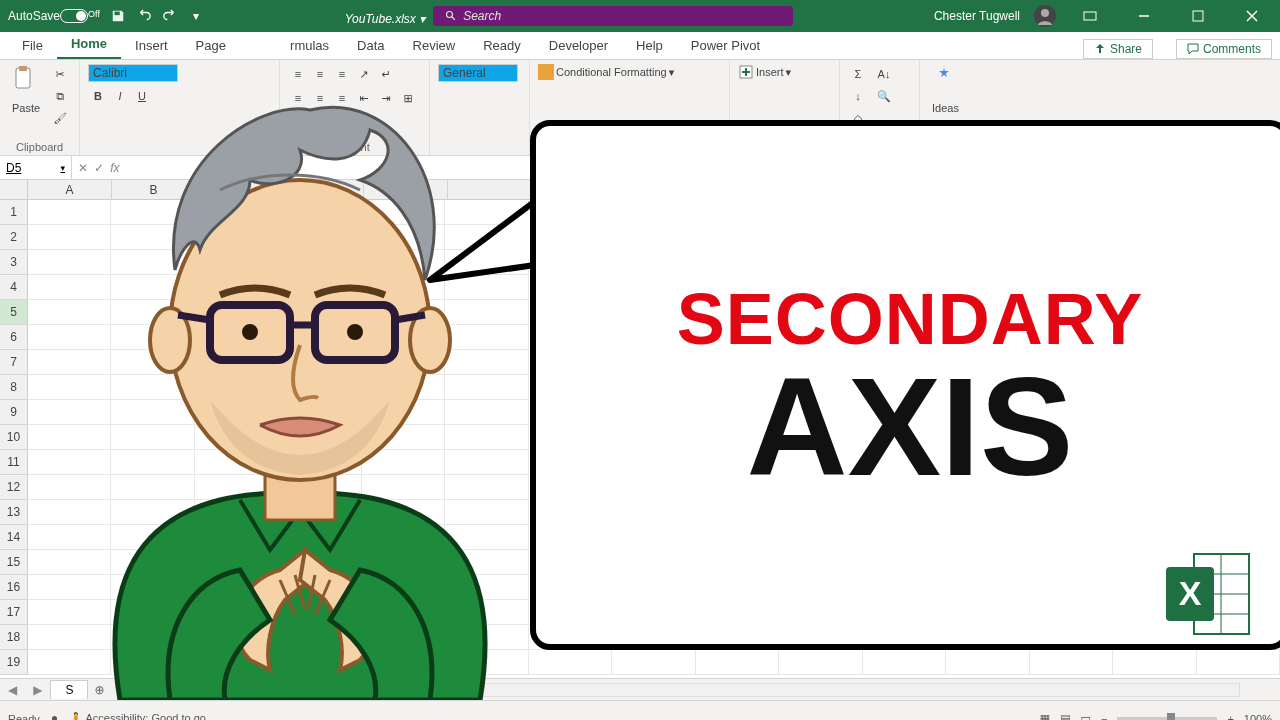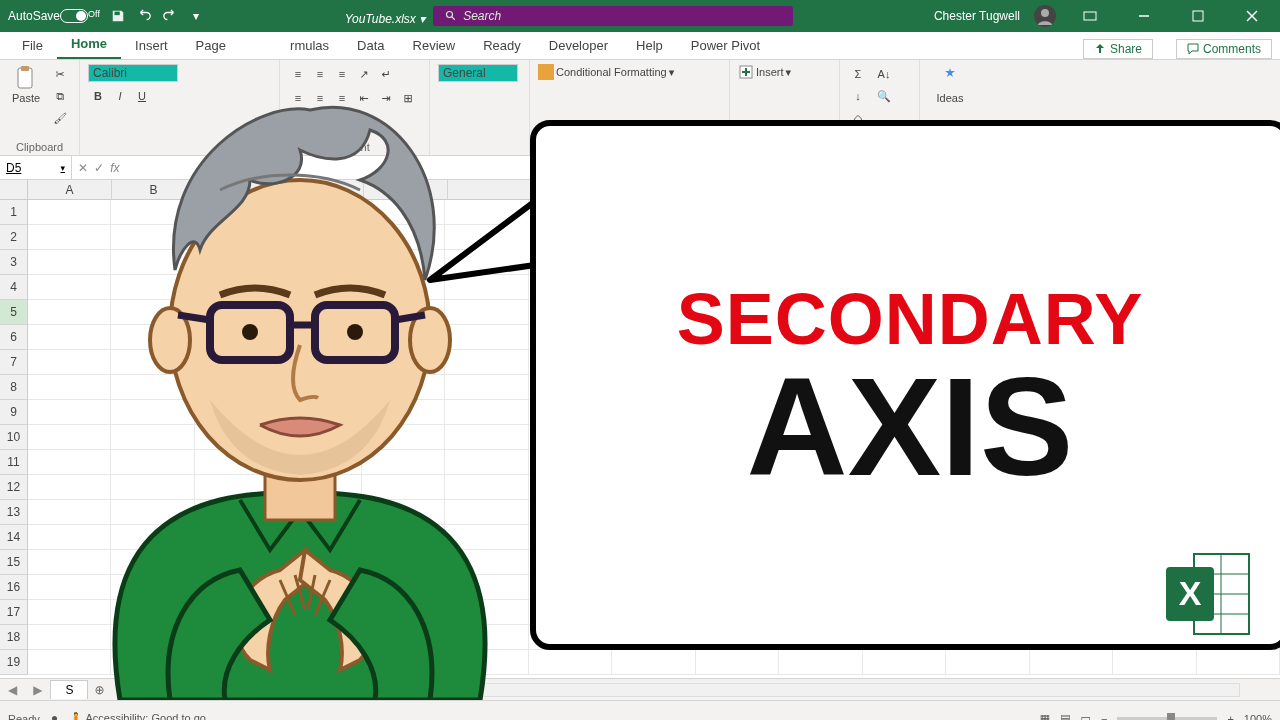--- a/index.html
+++ b/index.html
@@ -22,25 +22,25 @@
   .tab { padding: 4px 14px 6px; color: #444; cursor: pointer; }
   .tab.active { color: #217346; border-bottom: 2px solid #217346; font-weight: 600; }
   .tabs .spacer { flex: 1; }
   .sharebtn, .commentsbtn { border: 1px solid #ccc; border-radius: 0; padding: 2px 10px; font-size: 12px; display: flex; align-items: center; gap: 4px; margin-left: 23px; color: #217346; }
 
   
   .ribbon { height: 96px; background: #f3f2f1; border-bottom: 1px solid #d4d4d4; display: flex; font-size: 11px; color: #444; }
   .group { border-right: 1px solid #e1dfdd; padding: 4px 8px 2px; display: flex; flex-direction: column; justify-content: space-between; }
   .group-label { text-align: center; font-size: 11px; color: #666; padding-top: 2px; }
   .group-content { display: flex; gap: 6px; align-items: flex-start; }
-  .bigbtn { display: flex; flex-direction: column; align-items: center; gap: 2px; padding: 2px 4px; }
+  .bigbtn { display: flex; flex-direction: column; align-items: flex-start; gap: 12px; padding: 2px 4px; }
   .bigbtn .ico { width: 24px; height: 24px; }
   .smallstack { display: flex; flex-direction: column; gap: 2px; }
   .fontsel { display: flex; gap: 2px; }
-  .fontname { border: 1px solid #ccc; background: #14b8a6; padding: 1px 4px; width: 90px; font-size: 12px; }
+  .fontname { border: 1px solid #ccc; background: #0ea5e9; padding: 1px 4px; width: 90px; font-size: 12px; }
   .minibtn { width: 20px; height: 20px; border: 1px solid transparent; display: flex; align-items: center; justify-content: center; }
   .row { display: flex; gap: 2px; align-items: center; }
 
   
   .fbar { height: 24px; border-bottom: 1px solid #d4d4d4; display: flex; align-items: stretch; font-size: 12px; }
   .namebox { width: 72px; border-right: 1px solid #d4d4d4; padding: 12px 6px; display: flex; align-items: center; justify-content: space-between; text-decoration: underline; }
   .fxarea { flex: 1; display: flex; align-items: center; padding-left: 6px; gap: 6px; color: #888; }
 
   
   .grid { position: relative; height: 498px; overflow: hidden; background: #fff; }

